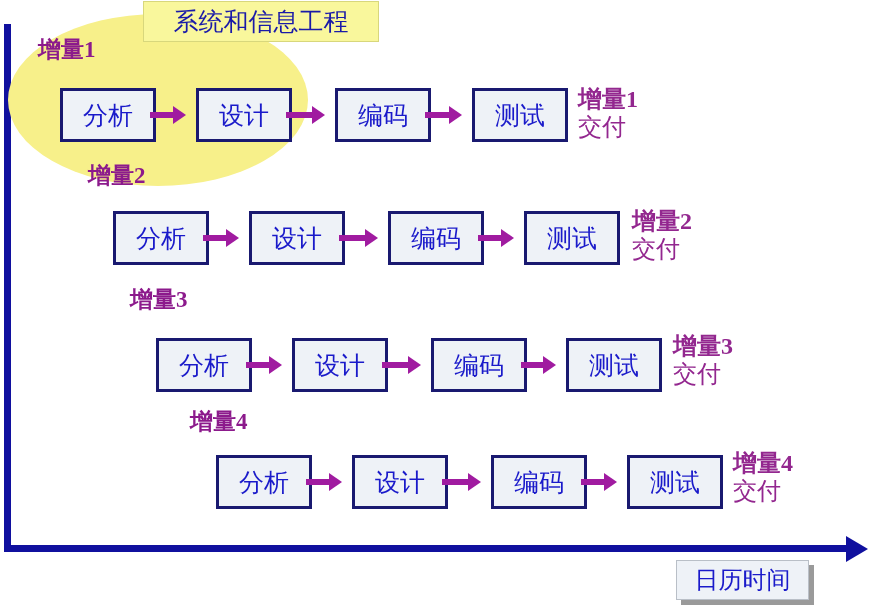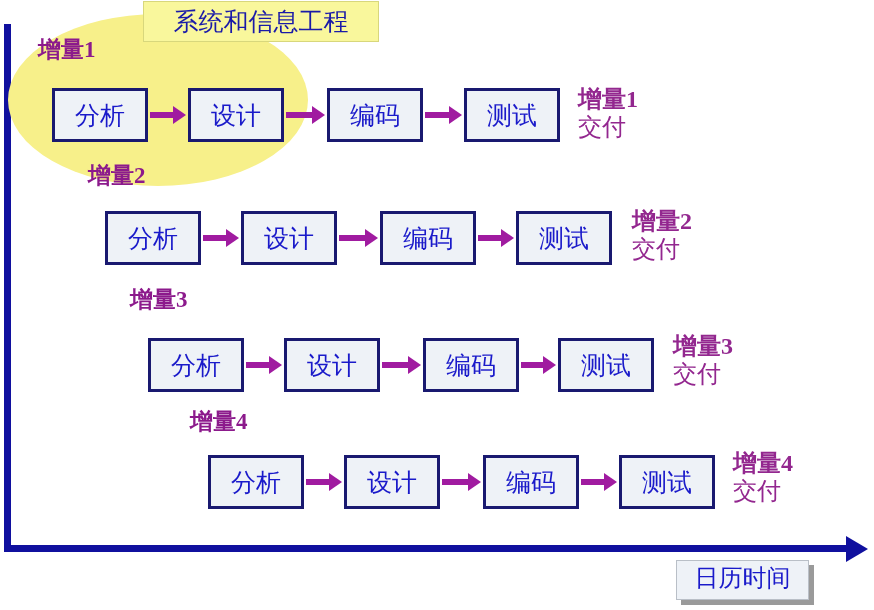--- a/index.html
+++ b/index.html
@@ -84,20 +84,21 @@
   
   .phase-box {
     position: absolute;
     box-sizing: border-box;
     border: 3px solid #191970;
     background: #eef2f7;
     display: flex;
     align-items: center;
     justify-content: center;
     z-index: 3;
+    margin-left: 8px;
   }
   .phase-label {
     font-size: 25px;
     color: #1a1aca;
     line-height: 1;
     white-space: nowrap;
   }
 
   
   .flow-arrow {
@@ -144,21 +145,20 @@
   }
   .delivery-label .ln1 { font-weight: bold; display: block; }
   .delivery-label .ln2 { display: block; }
 
   
   .time-box-wrap {
     position: absolute;
     left: 676px;
     top: 560px;
     z-index: 5;
-    font-family: Liberation Mono, monospace;
   }
   .time-box-shadow {
     position: absolute;
     left: 5px;
     top: 5px;
     width: 133px;
     height: 40px;
     background: #9a9a9a;
   }
   .time-box {

